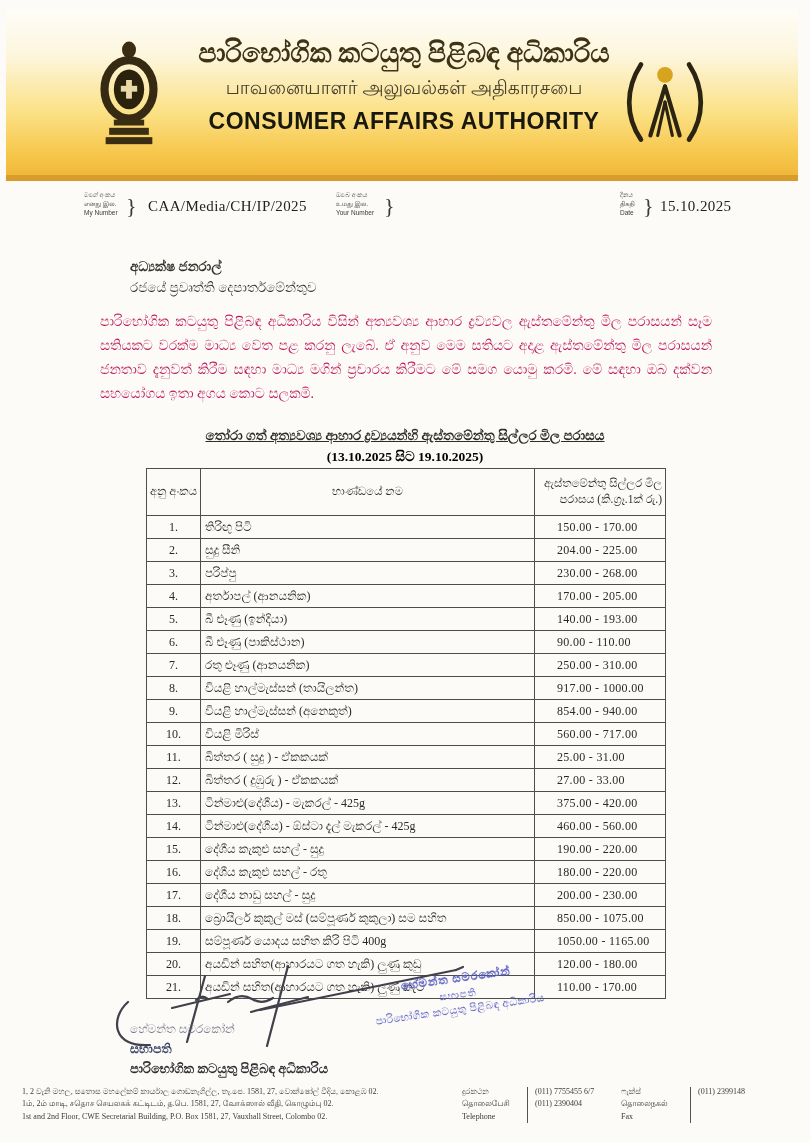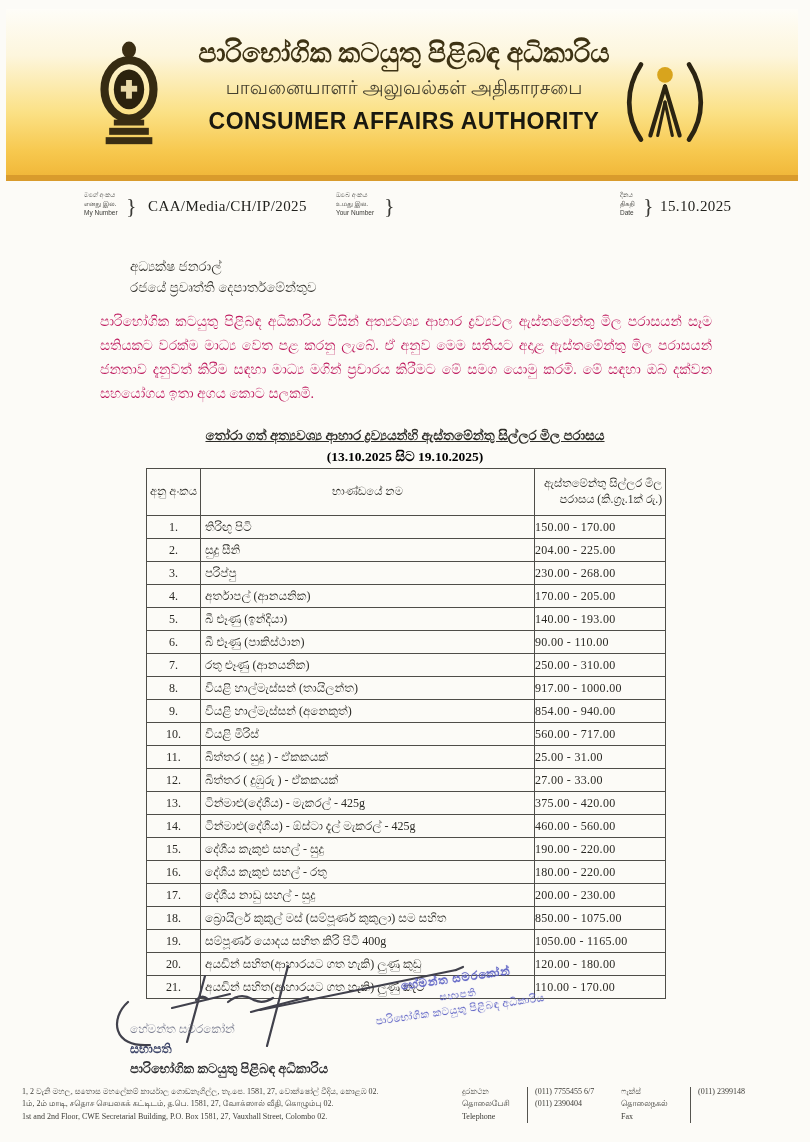--- a/index.html
+++ b/index.html
@@ -24,38 +24,38 @@
   .caa-logo { position:absolute; left:612px; top:42px; width:94px; height:100px; }
 
   
   .lbl3 { position:absolute; font-family:"Liberation Sans", sans-serif; font-size:6.5px;
     line-height:1.35; color:#3a3a36; white-space:nowrap; }
   .brace { position:absolute; font-size:22px; color:#3a3a36; font-family:"Liberation Serif", serif; }
   .ref-val { position:absolute; font-size:15px; color:#22221e; letter-spacing:.4px; white-space:nowrap; }
 
   
   .addressee { position:absolute; left:130px; top:256px; font-size:13.5px; line-height:21px; color:#34332e; }
-  .addressee .a1 { font-weight:normal; }
+  .addressee .a1 { font-weight:bold; }
   .body-par { position:absolute; left:100px; top:310px; width:612px; font-size:14px;
     line-height:24px; text-align:justify; color:#be185d; }
 
   
   .tbl-title { position:absolute; left:120px; top:428px; width:570px; text-align:center;
     font-size:13.5px; font-weight:bold; color:#2e2d28; text-decoration:underline; white-space:nowrap; overflow:hidden; }
   .tbl-sub { position:absolute; left:120px; top:449px; width:570px; text-align:center;
     font-size:13.5px; font-weight:bold; color:#000000; }
   table.price { position:absolute; left:146px; top:468px; width:519px;
     border-collapse:collapse; table-layout:fixed; }
   table.price th, table.price td { border:1px solid #4f4e49; overflow:hidden; white-space:nowrap; }
   table.price th { height:44px; font-weight:normal; font-size:11.5px; line-height:1.35;
     text-align:center; color:#2e2d28; padding:1px 3px; }
   table.price td { height:20px; font-size:12px; color:#2a2924; }
   td.c-serial { text-align:center; font-size:12.5px; }
   td.c-item { padding-left:4px; }
-  td.c-price { padding-left:0; font-size:13px; letter-spacing:.3px;margin-left:36px; }
+  td.c-price { padding-left:22px; font-size:13px; letter-spacing:.3px;margin-left:36px; }
 
   
   .sig-svg { position:absolute; left:108px; top:950px; width:430px; height:128px; }
   .stamp { position:absolute; left:330px; top:970px; width:256px; text-align:center;
     transform:rotate(-8deg); color:#5a5fc4; opacity:.92;
     text-shadow:0 0 1px rgba(90,95,196,.5); line-height:1.5; }
   .stamp .s1 { font-size:11.5px; font-weight:bold; letter-spacing:1px; }
   .stamp .s2 { font-size:10px; letter-spacing:1px; }
   .stamp .s3 { font-size:10.5px; letter-spacing:.5px; }
   .signatory { position:absolute; left:130px; top:1020px; line-height:1.6; }

